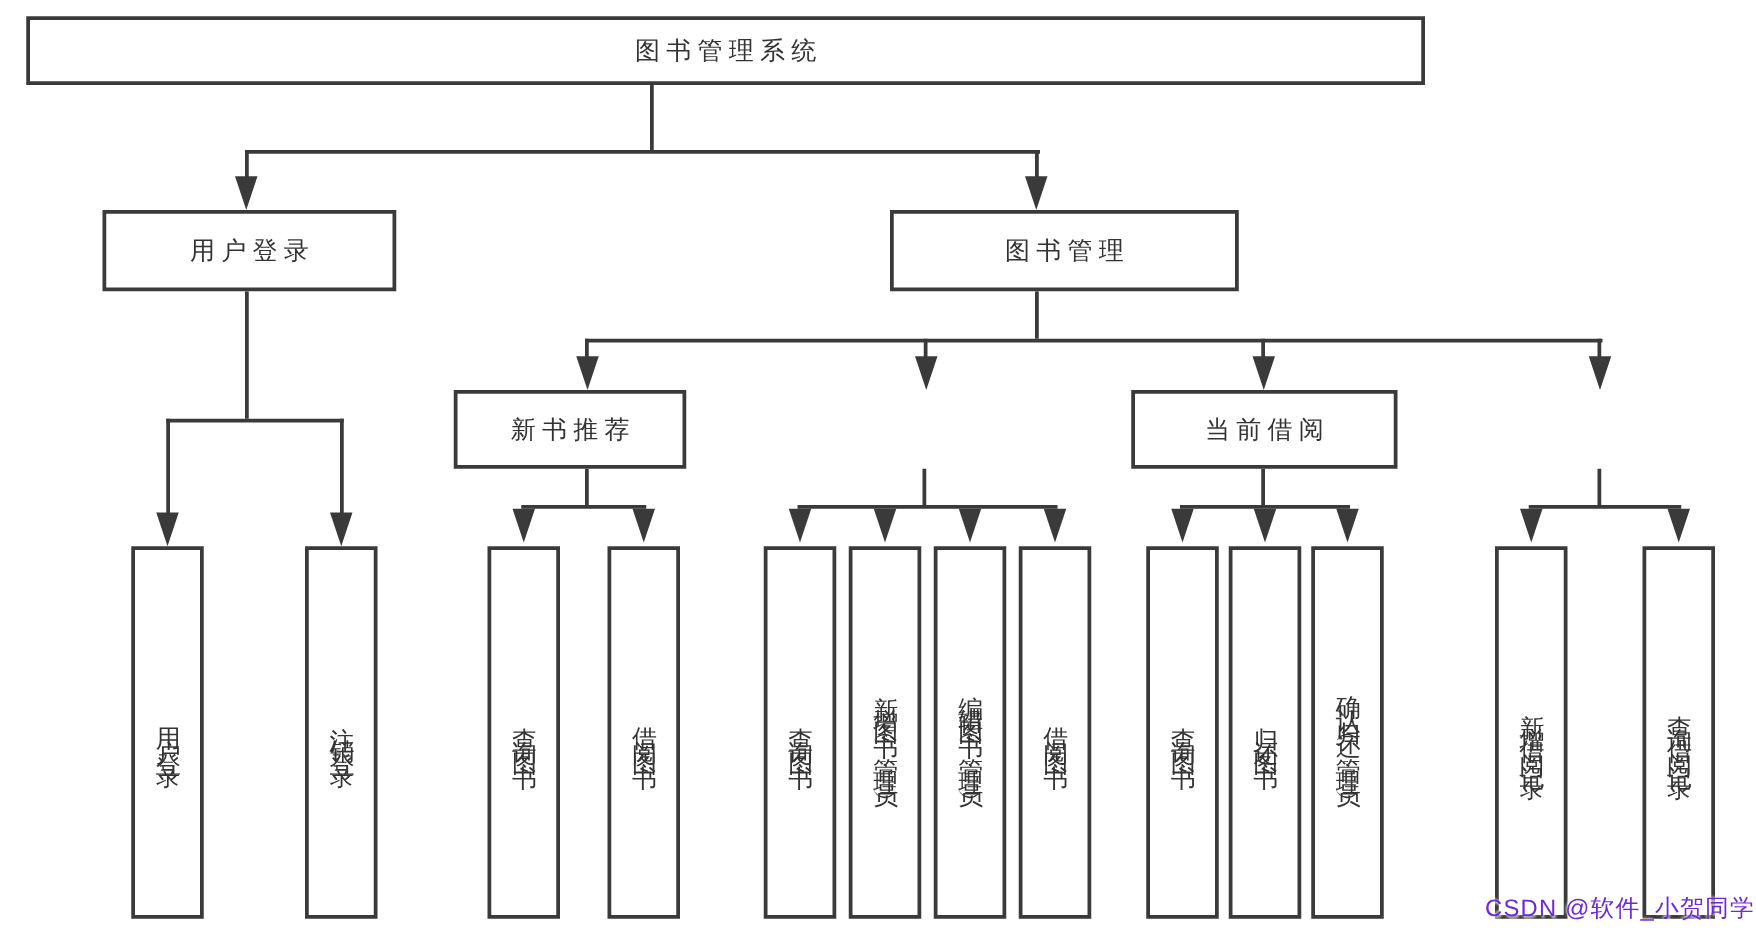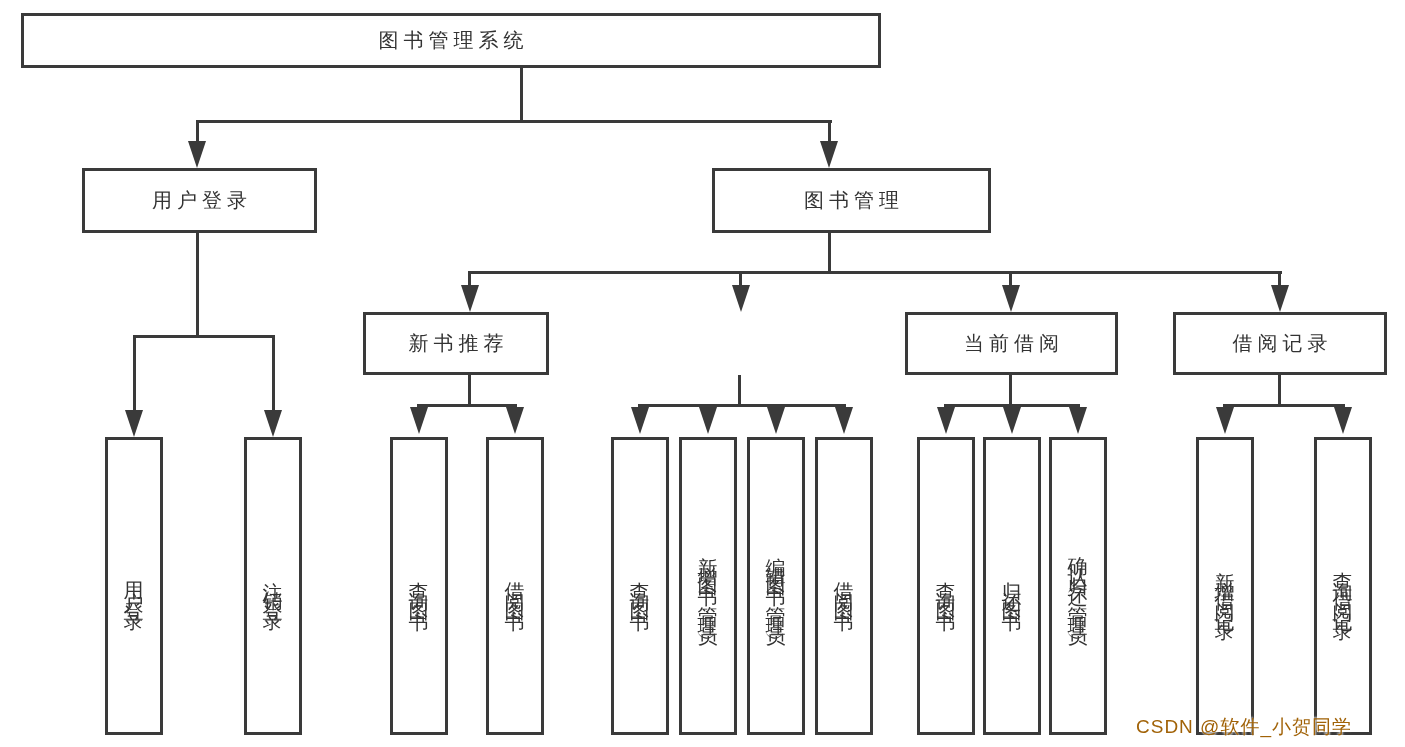--- a/index.html
+++ b/index.html
@@ -45,23 +45,23 @@
   .arrow{
     position:absolute;
     width:0;height:0;
     border-left:9px solid transparent;
     border-right:9px solid transparent;
     border-top:27px solid #3a3a3a;
     z-index:1;
   }
   .watermark{
     position:absolute;
-    left:1136px;top:714px;
+    left:1188px;top:714px;
     font-size:19px;
-    color:#a16207;
+    color:#6d28d9;
     letter-spacing:1px;
     text-shadow:1px 1px 2px rgba(255,255,255,.9),-1px -1px 2px rgba(255,255,255,.9);
     z-index:10;
     white-space:nowrap;
   }
 </style>
 </head>
 <body>
 
 <div id="canvas">
@@ -107,39 +107,36 @@
   <div class="hline" style="left:944px;top:404px;width:136px"></div>
   <div class="arrow" style="left:937px;top:407px"></div>
   <div class="arrow" style="left:1003px;top:407px"></div>
   <div class="arrow" style="left:1069px;top:407px"></div>
 
   <div class="vline" style="left:1278px;top:375px;height:29px"></div>
   <div class="hline" style="left:1223px;top:404px;width:122px"></div>
   <div class="arrow" style="left:1216px;top:407px"></div>
   <div class="arrow" style="left:1334px;top:407px"></div>
 
-  <div class="box" style="left:21px;top:13px;width:860px;height:55px">
+  <div class="box" style="left:21px;top:13px;width:1119px;height:55px">
     <span>图书管理系统</span>
   </div>
 
   <div class="box" style="left:82px;top:168px;width:235px;height:65px">
     <span>用户登录</span>
   </div>
   <div class="box" style="left:712px;top:168px;width:279px;height:65px">
     <span>图书管理</span>
   </div>
 
   <div class="box" style="left:363px;top:312px;width:186px;height:63px">
     <span>新书推荐</span>
   </div>
   <div class="box" style="left:905px;top:312px;width:213px;height:63px">
     <span>当前借阅</span>
-  </div>
-  <div class="box" style="left:1173px;top:312px;width:214px;height:63px">
-    <span>借阅记录</span>
   </div>
 
   <div class="box vbox" style="left:105px;top:437px;width:58px;height:298px">
     <span class="vtext">用户登录</span>
   </div>
   <div class="box vbox" style="left:244px;top:437px;width:58px;height:298px">
     <span class="vtext">注销登录</span>
   </div>
 
   <div class="box vbox" style="left:390px;top:437px;width:58px;height:298px">

